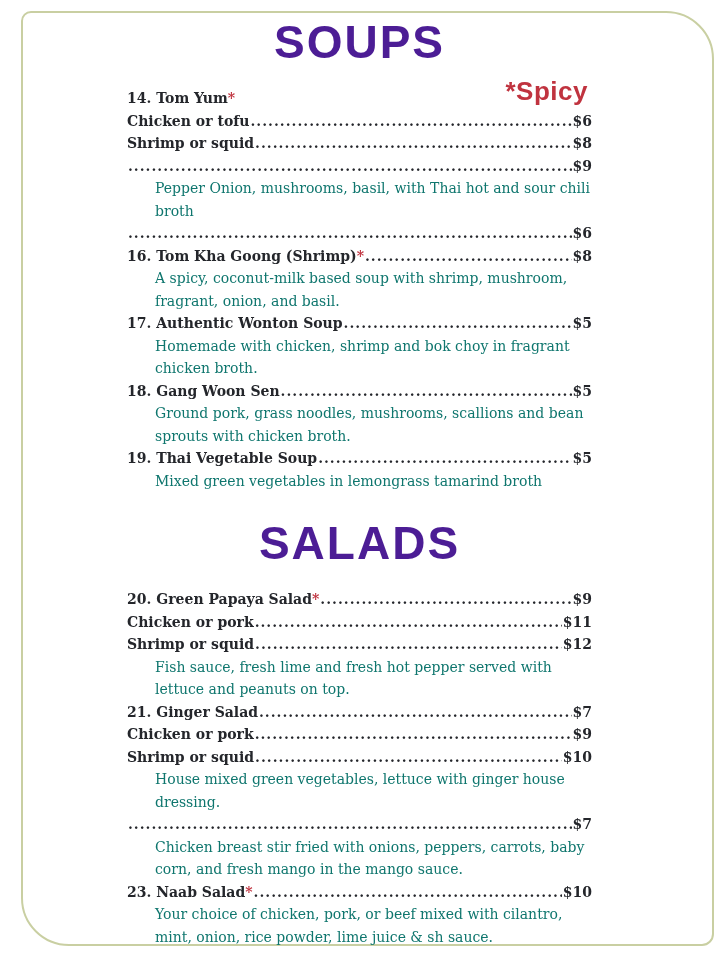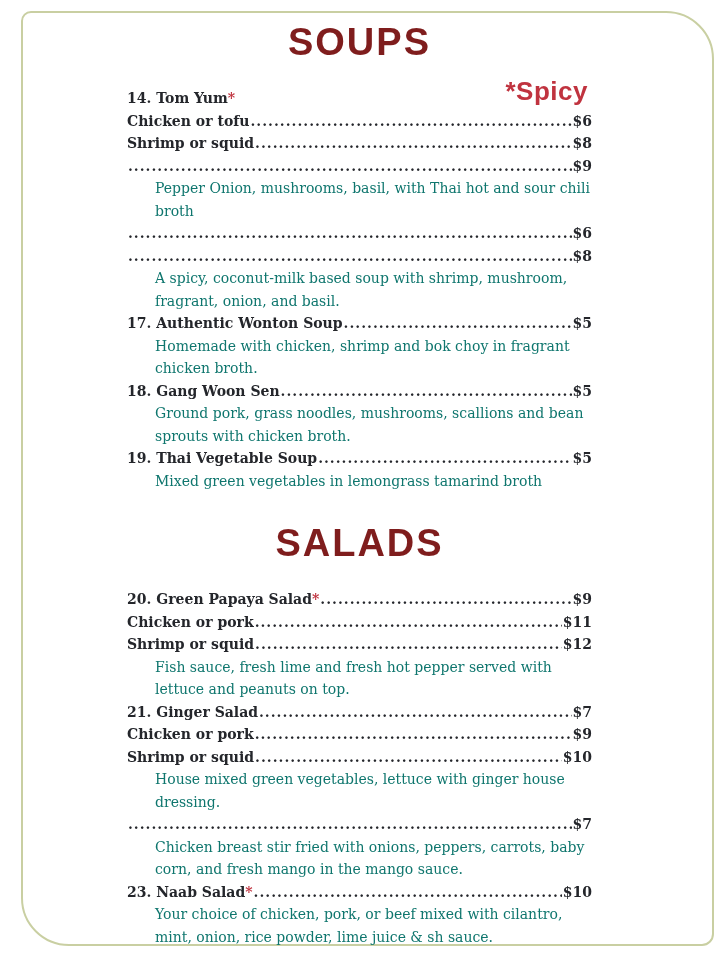--- a/index.html
+++ b/index.html
@@ -40,24 +40,24 @@
   .content {
     position: absolute;
     left: 0;
     top: 0;
     right: 0;
     padding: 8px 120px 0 104px;
   }
   .section-title {
     font-family: "Liberation Sans", "DejaVu Sans", sans-serif;
     font-weight: bold;
-    font-size: 38px;
+    font-size: 46px;
     line-height: 42px;
     letter-spacing: 2px;
-    color: #7f1d1d;
+    color: #4c1d95;
     text-align: center;
     margin: 0 0 24px 0;
   }
   .menu-section + .menu-section .section-title {
     margin-top: 30px;
   }
   .row {
     font-size: 14px;
     line-height: 22.5px;
     color: #24262b;
@@ -112,20 +112,21 @@
           <div class="row item">
             <span class="dots"></span>
             <span class="pr">$9</span>
           </div>
           <div class="row desc">Pepper Onion, mushrooms, basil, with Thai hot and sour chili broth</div>
           <div class="row item">
             <span class="dots"></span>
             <span class="pr">$6</span>
           </div>
           <div class="row item">
+            <span class="nm">16. Tom Kha Goong (Shrimp)<span class="sp">*</span></span>
             <span class="dots"></span>
             <span class="pr">$8</span>
           </div>
           <div class="row desc">A spicy, coconut-milk based soup with shrimp, mushroom, fragrant, onion, and basil.</div>
           <div class="row item">
             <span class="nm">17. Authentic Wonton Soup</span>
             <span class="dots"></span>
             <span class="pr">$5</span>
           </div>
           <div class="row desc">Homemade with chicken, shrimp and bok choy in fragrant chicken broth.</div>

